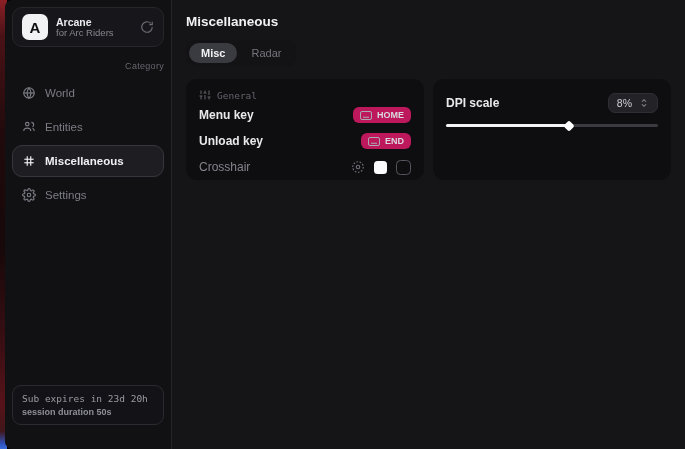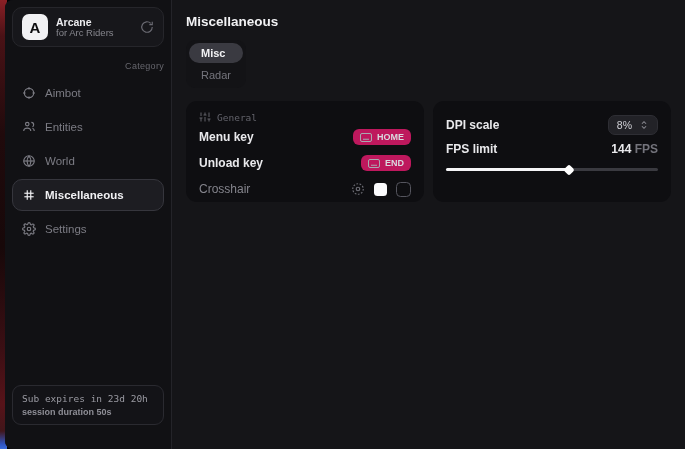--- a/index.html
+++ b/index.html
@@ -34,21 +34,21 @@
 
   .sub-card { position:absolute; left:7px; right:7px; bottom:24px; border:1px solid #2a2a30;
     border-radius:9px; padding:7px 9px; background:#131317; }
   .sub-line1 { font-family:"DejaVu Sans Mono", monospace; color:#9a9aa2; font-size:9.5px; }
   .sub-line2 { color:#8e8e96; font-size:9px; font-weight:bold; margin-top:3px; }
 
   
   .main { flex:1; padding:14px; }
   .page-title { color:#f2f2f4; font-size:13.5px; font-weight:bold; }
 
-  .tabs { display:inline-flex; background:#131316; border-radius:9px; padding:3px; margin-top:11px; gap:2px;flex-direction:column; }
+  .tabs { display:inline-flex; background:#131316; border-radius:9px; padding:3px; margin-top:11px; gap:2px; }
   .tab { font-size:11px; padding:4px 12px; border-radius:999px; color:#75757d; cursor:pointer; }
   .tab.active { background:#3a3a41; color:#f2f2f4; font-weight:bold; }
 
   .cards { display:flex; gap:9px; margin-top:13px; }
   .card { width:238px; height:101px; background:#0e0e11; border-radius:11px; padding:10px 13px; }
 
   .card-head { display:flex; align-items:center; gap:6px; color:#63636b;
     font-family:"DejaVu Sans Mono", monospace; font-size:9.5px; }
   .card-head svg { width:12px; height:12px; }
 
@@ -94,48 +94,38 @@
         <div class="user-sub">for Arc Riders</div>
       </div>
       <svg class="sync" viewBox="0 0 24 24" fill="none" stroke="currentColor" stroke-width="2">
         <path d="M21 12a9 9 0 1 1-2.6-6.3"></path>
           <polyline points="21 3 21 8 16 8"></polyline>
       </svg>
     </div>
 
     <div class="cat-label">Category</div>
 
+
     <div class="nav-item">
       <svg viewBox="0 0 24 24" fill="none" stroke="currentColor" stroke-width="2">
-        <circle cx="12" cy="12" r="8"></circle>
-          <line x1="12" y1="2" x2="12" y2="6"></line>
-          <line x1="12" y1="18" x2="12" y2="22"></line>
-          <line x1="2" y1="12" x2="6" y2="12"></line>
-          <line x1="18" y1="12" x2="22" y2="12"></line>
-      </svg>
-      <span>Aimbot</span>
+        <circle cx="12" cy="12" r="9"></circle>
+          <line x1="3" y1="12" x2="21" y2="12"></line>
+          <path d="M12 3a14 14 0 0 1 0 18M12 3a14 14 0 0 0 0 18"></path>
+      </svg>
+      <span>World</span>
     </div>
 
     <div class="nav-item">
       <svg viewBox="0 0 24 24" fill="none" stroke="currentColor" stroke-width="2">
         <circle cx="9" cy="7" r="3"></circle>
           <path d="M3 19c0-3 3-5 6-5s6 2 6 5"></path>
           <path d="M16 4c2 0 4 1.6 4 4 0 1.5-.8 2.8-2 3.5"></path>
           <path d="M18 14c2 .8 3 2.4 3 5"></path>
       </svg>
       <span>Entities</span>
-    </div>
-
-    <div class="nav-item">
-      <svg viewBox="0 0 24 24" fill="none" stroke="currentColor" stroke-width="2">
-        <circle cx="12" cy="12" r="9"></circle>
-          <line x1="3" y1="12" x2="21" y2="12"></line>
-          <path d="M12 3a14 14 0 0 1 0 18M12 3a14 14 0 0 0 0 18"></path>
-      </svg>
-      <span>World</span>
     </div>
 
     <div class="nav-item active">
       <svg viewBox="0 0 24 24" fill="none" stroke="currentColor" stroke-width="2">
         <line x1="4" y1="9" x2="20" y2="9"></line>
           <line x1="4" y1="15" x2="20" y2="15"></line>
           <line x1="9" y1="4" x2="9" y2="20"></line>
           <line x1="15" y1="4" x2="15" y2="20"></line>
       </svg>
       <span>Miscellaneous</span>
@@ -223,24 +213,20 @@
           <span class="row-label">DPI scale</span>
           <span class="select">
             <span>8%</span>
             <svg viewBox="0 0 24 24" fill="none" stroke="currentColor" stroke-width="2.5">
               <polyline points="7 9 12 4 17 9"></polyline>
                 <polyline points="7 15 12 20 17 15"></polyline>
             </svg>
           </span>
         </div>
 
-        <div class="row" style="height:20px">
-          <span class="row-label">FPS limit</span>
-          <span class="fps-value"><span>144</span><span class="fps-unit"> FPS</span></span>
-        </div>
 
         <div class="slider">
           <div class="slider-track"></div>
           <div class="slider-fill" style="width: 58%;"></div>
           <div class="slider-thumb" style="left: 58%;"></div>
         </div>
       </div>
 
     </div>
   </div>

